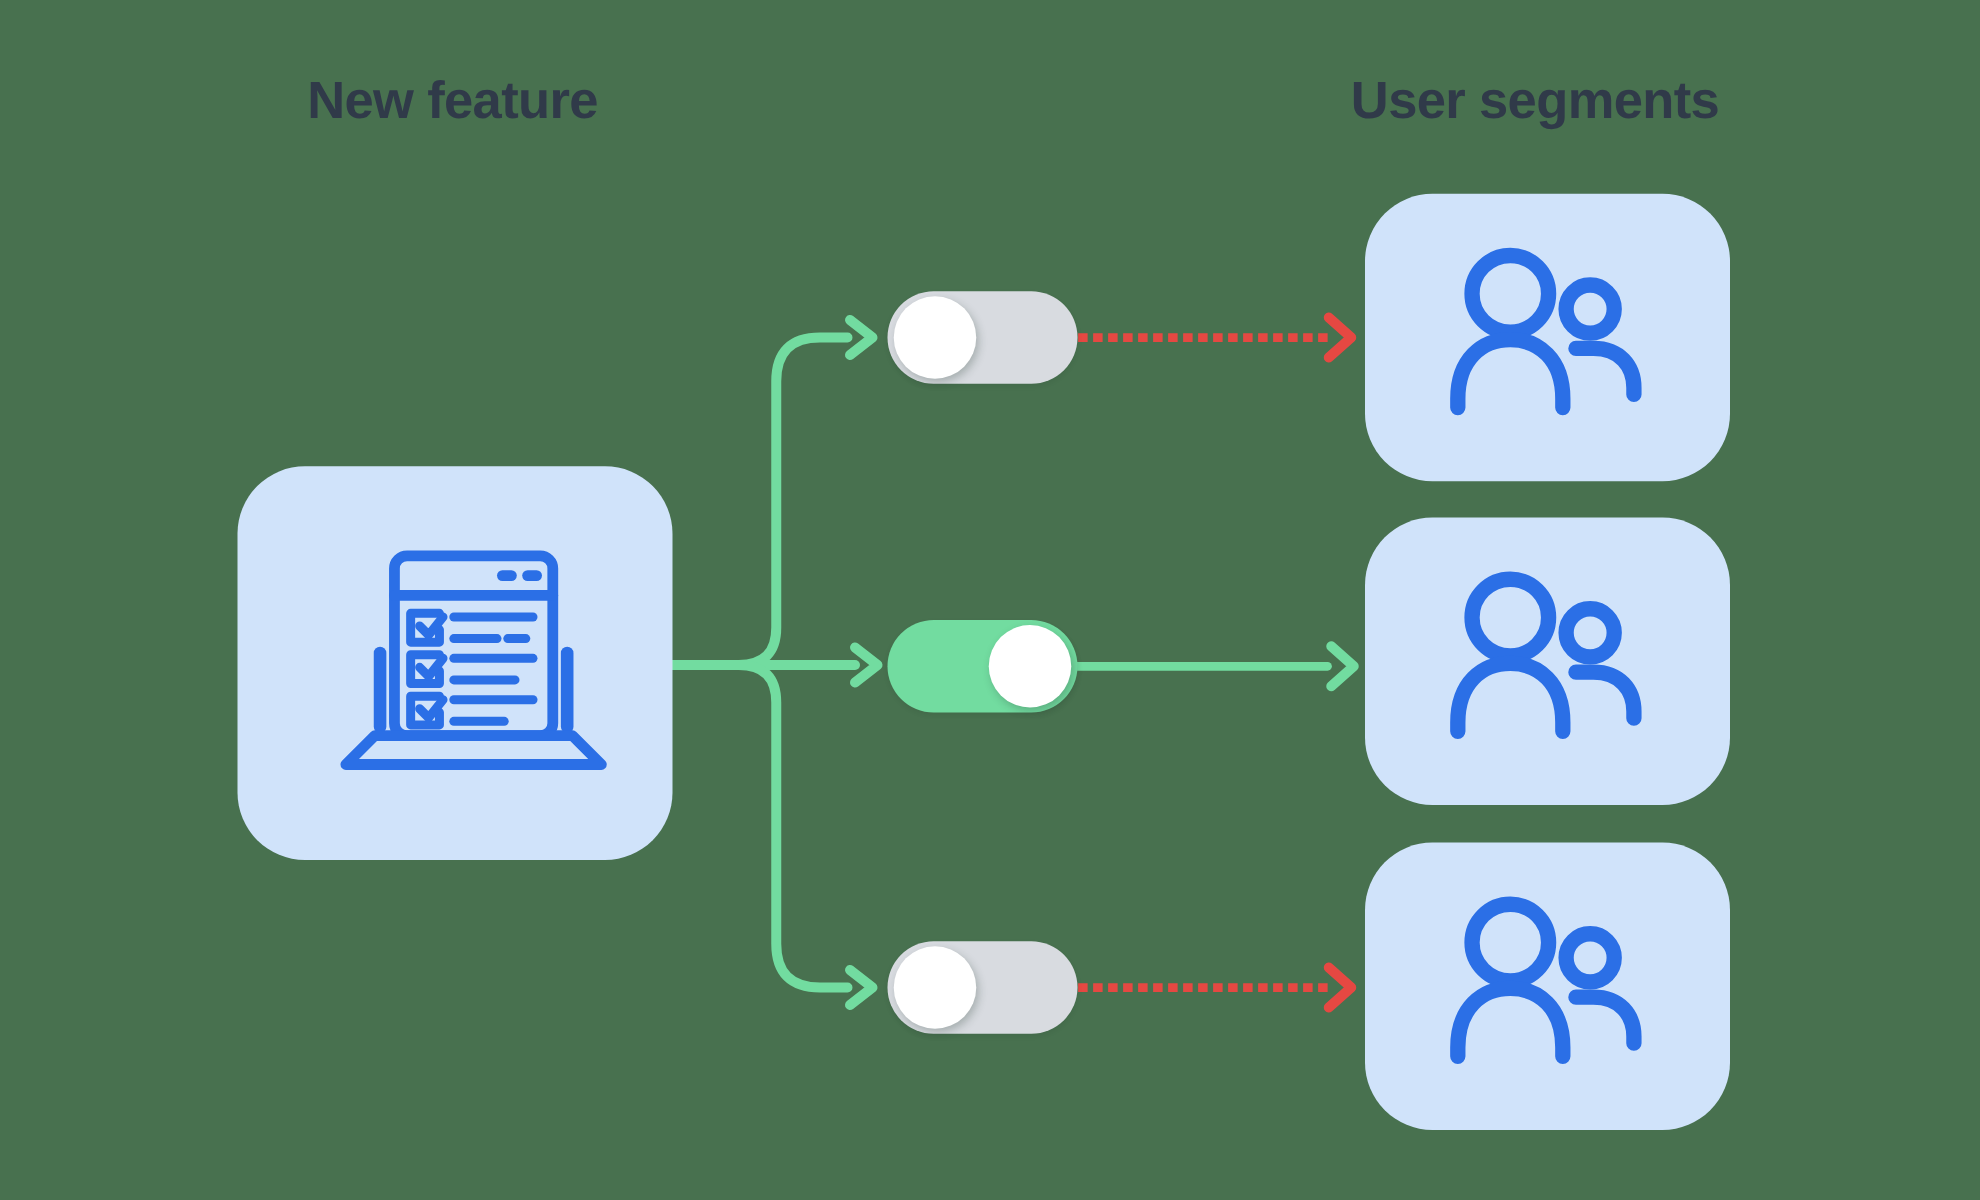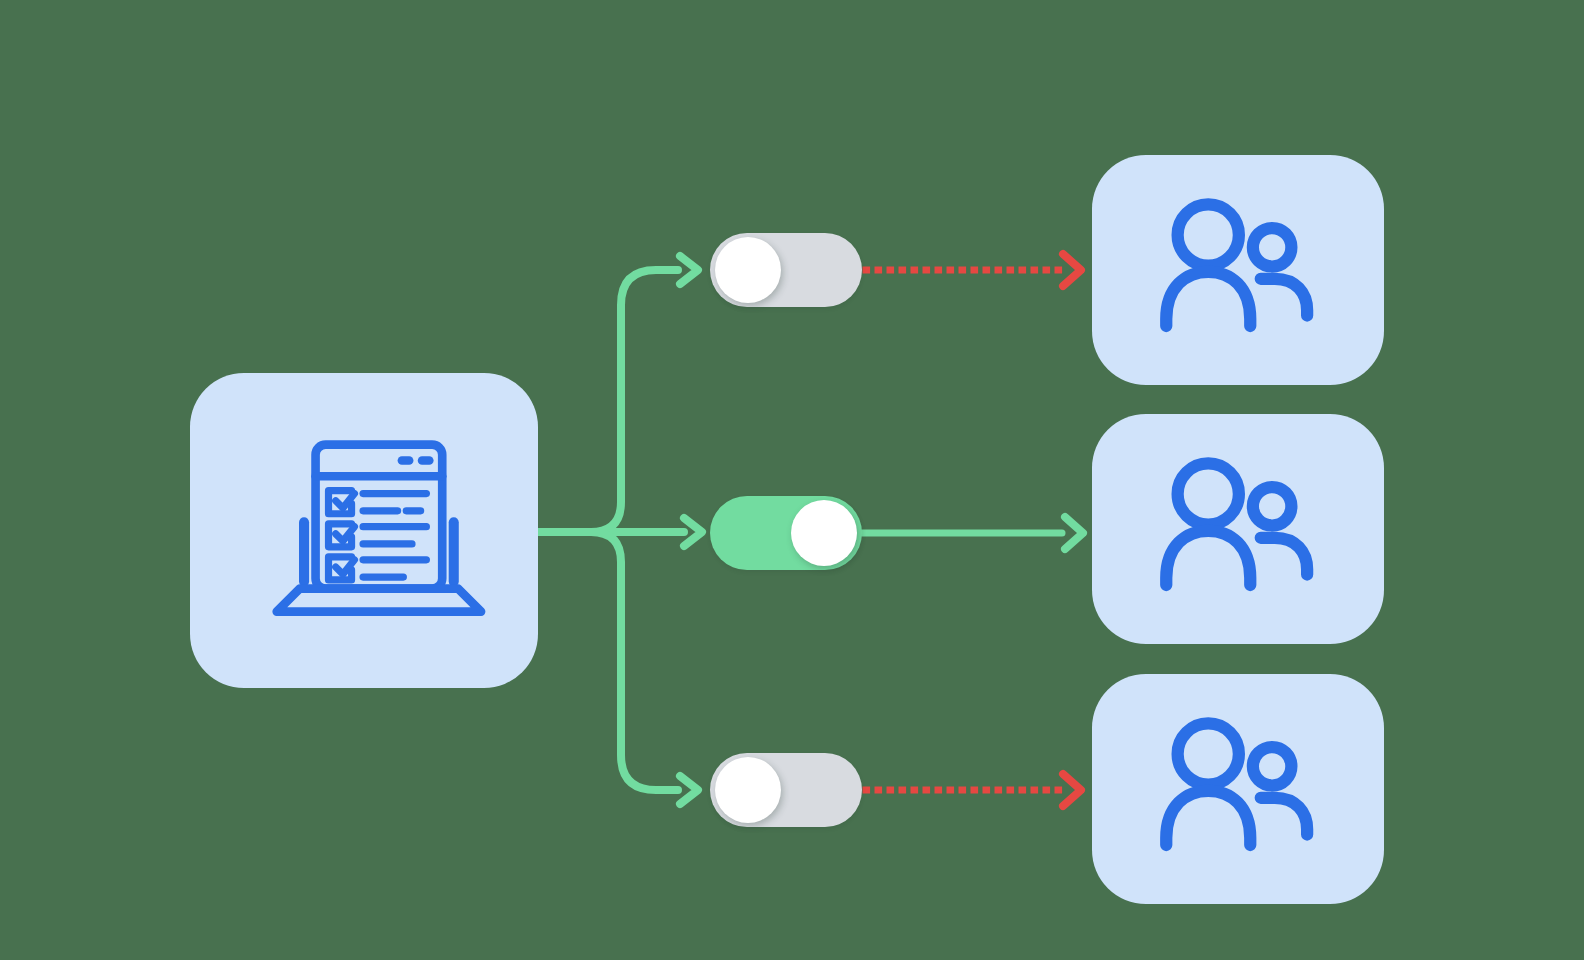--- a/index.html
+++ b/index.html
@@ -106,20 +106,22 @@
     background: var(--knob-white, #FFFFFF);
     box-shadow: 2px 3px 7px rgba(40,60,50,0.28);
   }
   .toggle[data-state="on"] .knob { left: auto; right: 5px; }
 </style>
 </head>
 <body>
 
 <div id="stage">
 
+  <div id="heading-new-feature" class="col-heading">New feature</div>
+  <div id="heading-user-segments" class="col-heading">User segments</div>
 
   <svg id="connector-layer" width="1584" height="960" viewBox="0 0 1584 960">
 
     <g>
       <path class="conn-green" d="M 538 532 H 591 Q 621 532 621 502 L 621 305 Q 621 270 656 270 H 678"></path>
       <path class="conn-green" d="M 680 256 L 698 270 L 680 284"></path>
     </g>
     <g>
       <path class="conn-green" d="M 538 532 H 684"></path>
       <path class="conn-green" d="M 684 518 L 702 532 L 684 546"></path>

